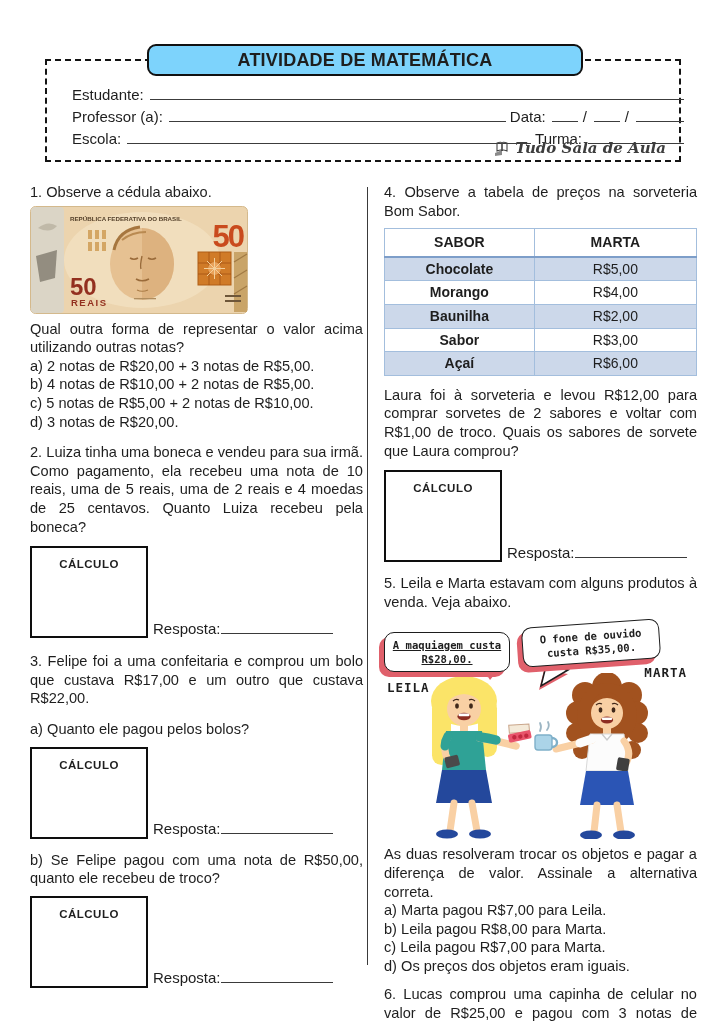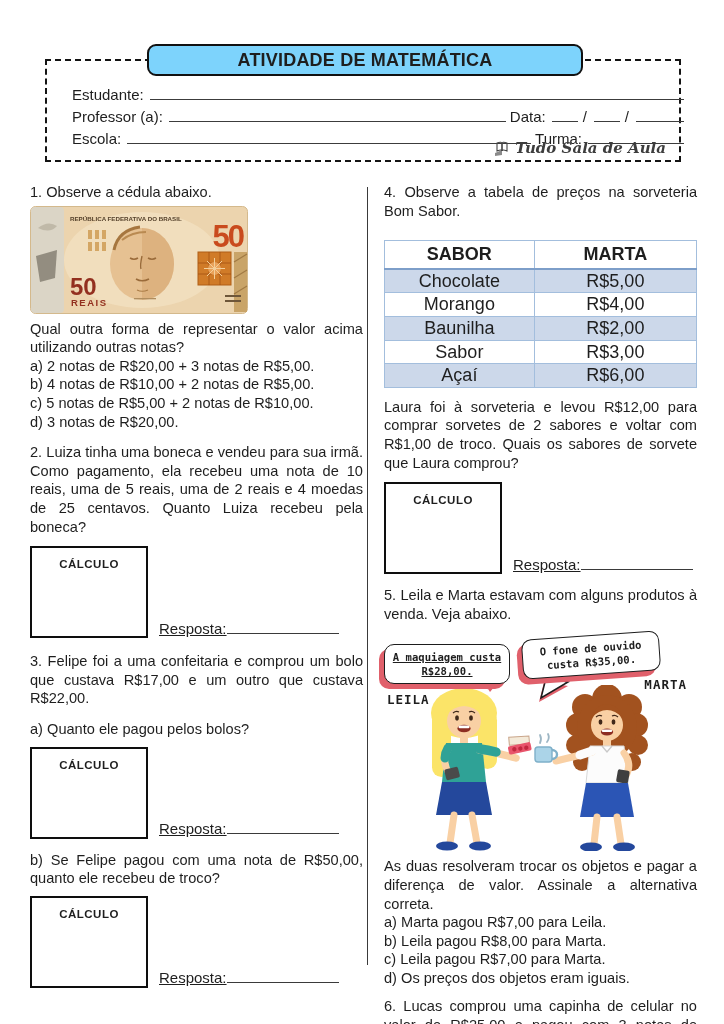--- a/index.html
+++ b/index.html
@@ -37,40 +37,40 @@
   }
   
   .divider { position: absolute; left: 367px; top: 187px; width: 1.3px; height: 778px; background: #3a3a3a; }
   .content { position: absolute; left: 0; top: 183px; width: 724px; display: flex; }
   .col { font-size: 14.6px; line-height: 18.6px; }
   .col-left  { width: 333px; margin-left: 30px; }
   .col-right { width: 313px; margin-left: 21px; }
   .para { text-align: justify; }
   .opts div { line-height: 18.6px; }
   
-  .calc-row { display: flex; align-items: flex-end; gap: 11px; }
+  .calc-row { display: flex; align-items: flex-end; gap: 5px; }
   .calc-box {
     width: 118px; height: 92px; border: 2.5px solid #0e0e0e; flex: 0 0 auto;
     padding-top: 7px;
   }
   .calc-box .clab { text-align: center; font-weight: bold; font-size: 11.5px; letter-spacing: .5px; }
-  .resp { font-size: 15px; white-space: nowrap; padding-bottom: 0; text-decoration: underline; }
+  .resp { font-size: 15px; white-space: nowrap; padding-bottom: 0; }
   .rline { display: inline-block; width: 112px; border-bottom: 1.6px solid #3a3a3a; }
   
-  table.prices { width: 100%; border-collapse: collapse; font-size: 18px; margin-top: 20px;
+  table.prices { width: 100%; border-collapse: collapse; font-size: 14px; margin-top: 8px;
     border: 1.2px solid #a3bedd; }
   table.prices th {
     font-weight: bold; text-align: center; padding: 4px 2px;
     border-left: 1.2px solid #a3bedd; border-bottom: 2.6px solid #7d9ec9; background: #fff;
   }
   table.prices td {
     text-align: center; padding: 2px; border-left: 1.2px solid #a3bedd;
     border-bottom: 1.2px solid #a3bedd;
   }
-  table.prices .flavor { font-weight: normal; }
+  table.prices .flavor { font-weight: bold; }
   table.prices tr.shade { background: #ccd8ea; }
   
   .illus { position: relative; height: 222px; margin-top: 6px; }
   .bubble {
     position: absolute; background: #fff; border: 1.6px solid #1d1d1d; border-radius: 10px;
     font-family: "DejaVu Sans Mono", monospace; font-weight: bold; font-size: 10.6px;
     line-height: 14px; text-align: center; padding: 5px 2px;
     box-shadow: -5px 5px 0 0 #e0606b; z-index: 2;
   }
   .bubble-left  { left: 0; top: 15px; width: 126px; text-decoration: underline; }

